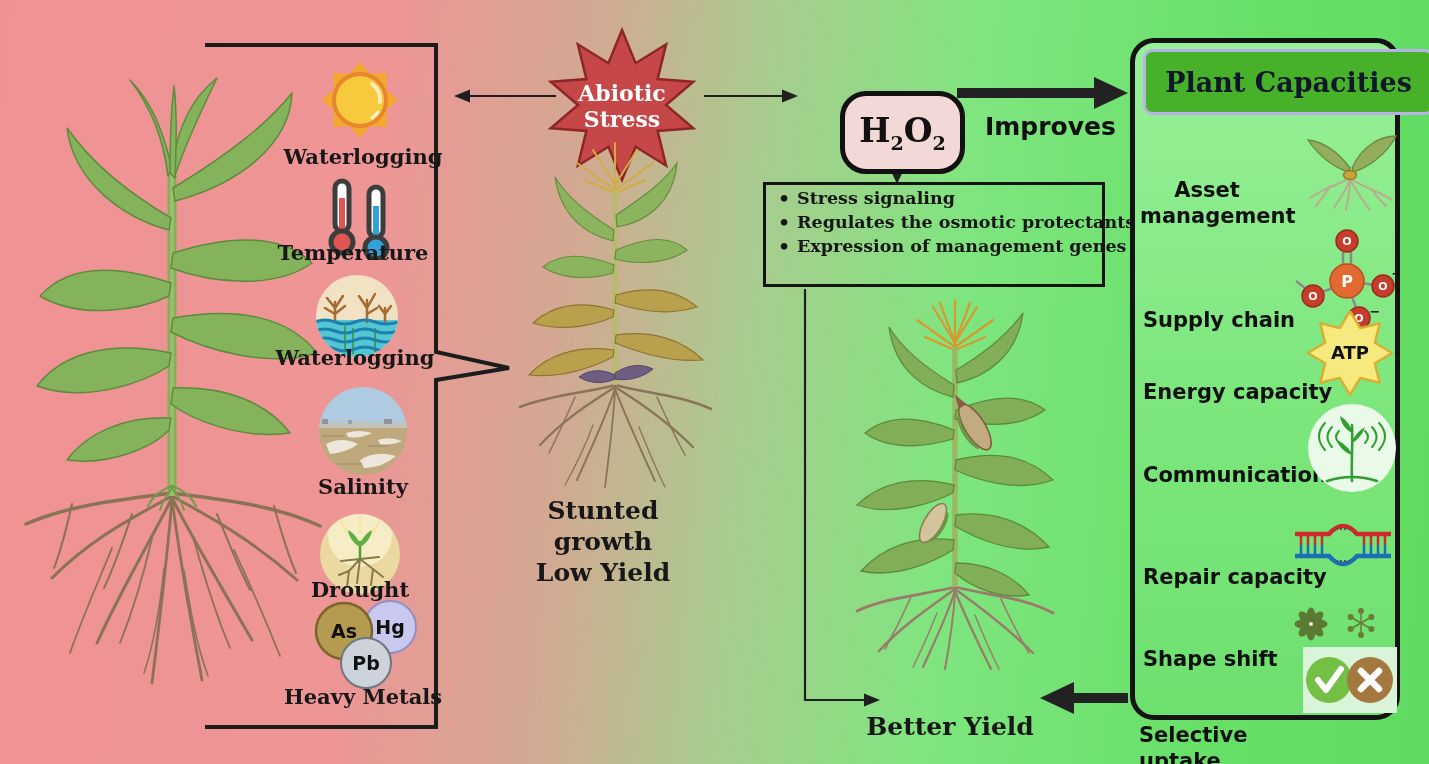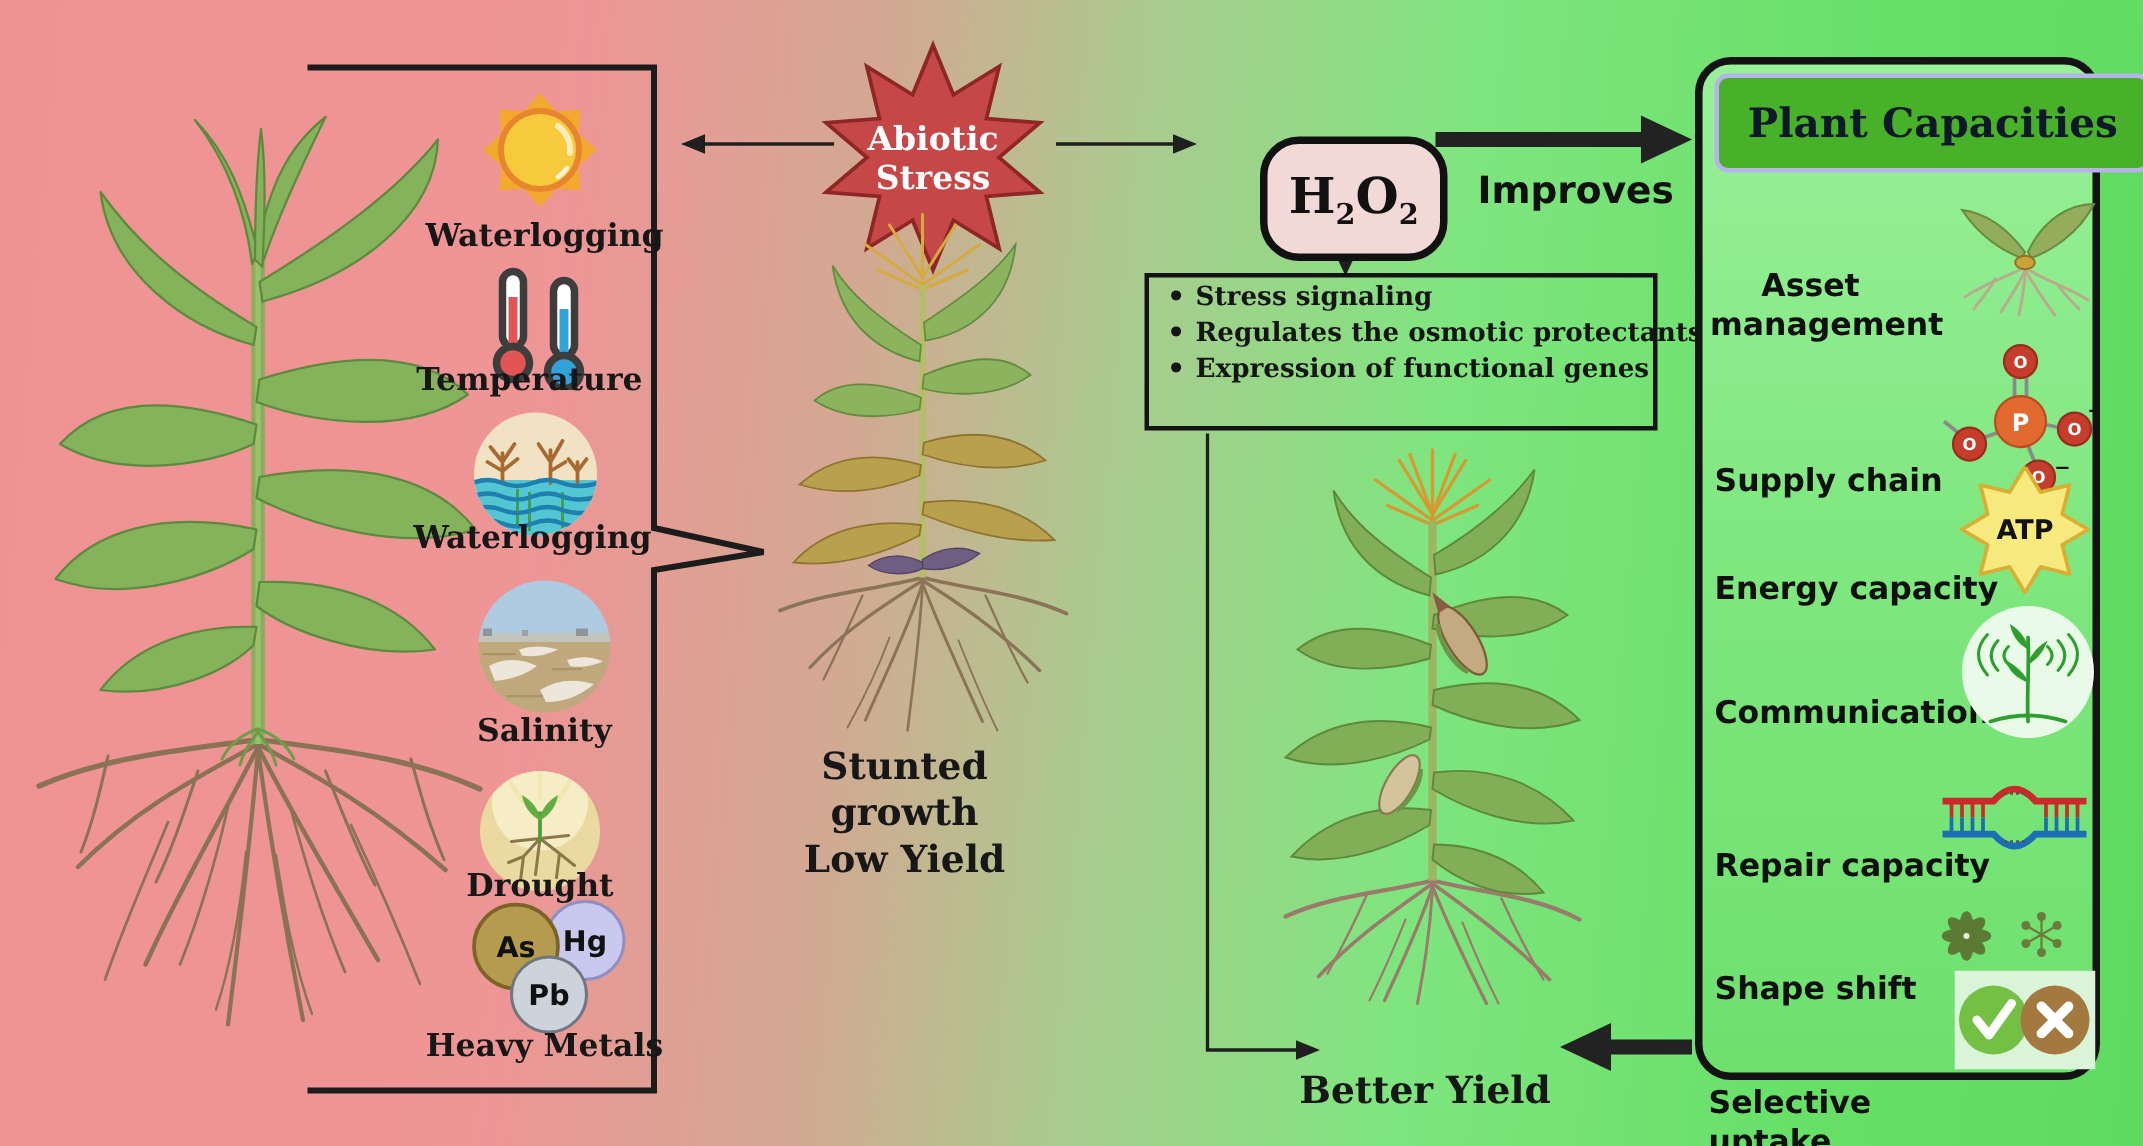--- a/index.html
+++ b/index.html
@@ -235,21 +235,21 @@
   <div class="serif-label" style="left:263px;top:684px;width:200px;font-size:21px;">Heavy Metals</div>
 
   <div class="h2o2-box">
     <span><span>H</span><sub>2</sub><span>O</span><sub>2</sub></span>
   </div>
   <div class="sans-label" style="left:985px;top:112px;width:120px;text-align:center;font-size:25px;">Improves</div>
 
   <div class="effects-box">
     <div class="effects-item">Stress signaling</div>
     <div class="effects-item">Regulates the osmotic protectants</div>
-    <div class="effects-item">Expression of functional genes</div>
+    <div class="effects-item">Expression of management genes</div>
   </div>
 
   <svg class="abs" style="left:515px;top:135px;" width="200" height="360" viewBox="0 0 200 360">
     <g stroke="#8a7357" fill="none" stroke-linecap="round">
       <path stroke-width="2.5" d="M100,250 C70,258 35,260 5,272"></path>
       <path stroke-width="2.5" d="M100,250 C130,258 165,260 196,274"></path>
       <path stroke-width="2.2" d="M100,252 C75,268 48,285 25,310"></path>
       <path stroke-width="2.2" d="M100,252 C126,268 152,286 178,312"></path>
       <path stroke-width="2" d="M100,254 C90,285 75,315 62,345"></path>
       <path stroke-width="2" d="M100,254 C112,285 126,315 140,346"></path>

